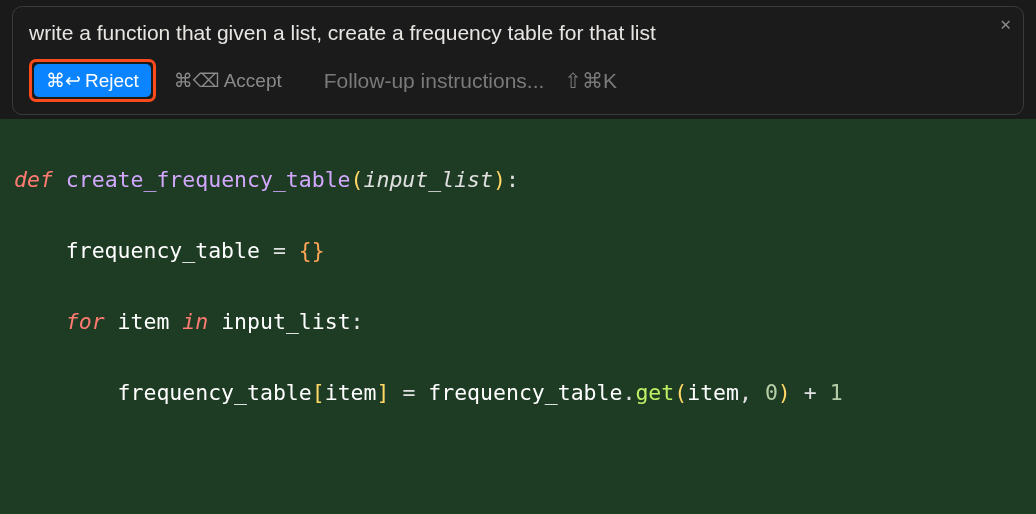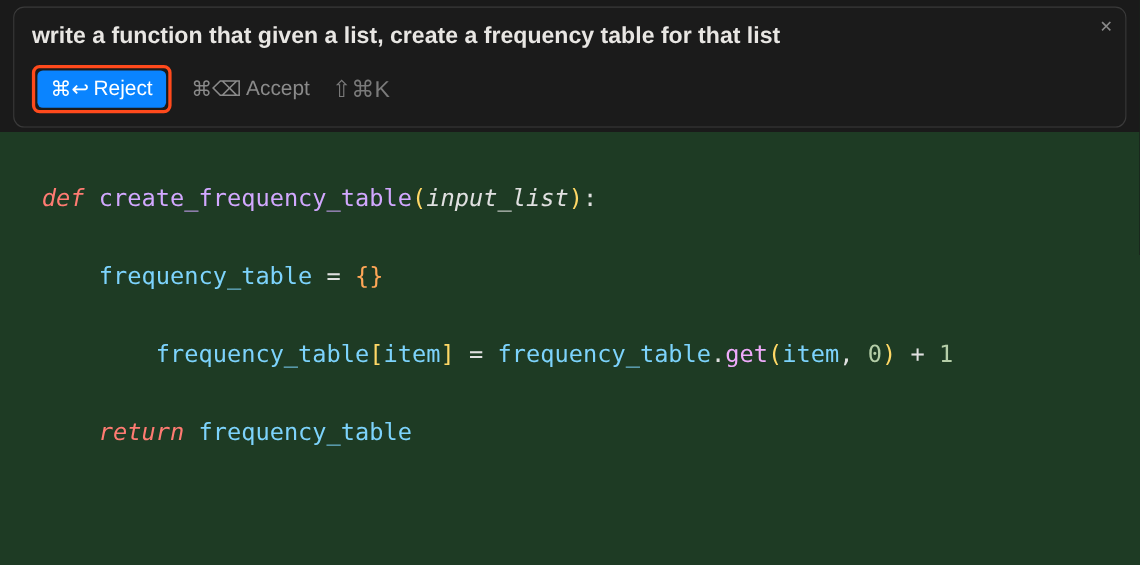--- a/index.html
+++ b/index.html
@@ -26,21 +26,21 @@
     right: 12px;
     color: #8a8a8a;
     font-size: 18px;
     line-height: 1;
     cursor: pointer;
   }
   .prompt-text {
     color: #e8e6e3;
     font-family: -apple-system, BlinkMacSystemFont, "Segoe UI", sans-serif;
     font-size: 21px;
-    font-weight: 700;
+    font-weight: 400;
     margin-bottom: 14px;
     margin-top: 4px;
   }
   .actions-row {
     display: flex;
     align-items: center;
     gap: 18px;
     font-family: -apple-system, BlinkMacSystemFont, "Segoe UI", sans-serif;
   }
   .accept-wrap {
@@ -82,57 +82,58 @@
   }
   .code-area {
     margin: 4px 0 0 0;
     padding: 8px 14px 14px 14px;
     background: #1e3b24;
     font-size: 21.5px;
     line-height: 1.65;
     white-space: pre;
     color: #e0e0e0;
   }
-  .line { display: block; margin-left: 24px; }
+  .line { display: block; }
   
   .kw { color: #ff7b72; font-style: italic; }   
   .fn { color: #d2a8ff; }                        
   .param { color: #e0e0e0; font-style: italic; }
-  .ident { color: #7dd3fc; }
+  .ident { color: #ffffff; }
   .op { color: #e0e0e0; }
   .brace { color: #ffa657; }
   .bracket-y { color: #ffd866; }
   .paren-y { color: #ffd866; }
   .num { color: #b5cea8; }
-  .builtin { color: #f0abfc; }
+  .builtin { color: #bef264; }
 </style>
 </head>
 <body>
 
 <div class="prompt-box">
   <div class="close-x">✕</div>
   <div class="prompt-text">write a function that given a list, create a frequency table for that list</div>
   <div class="actions-row">
     <span class="accept-wrap">
       <button class="accept-btn">
         <span>⌘↩</span>
         <span>Reject</span>
       </button>
     </span>
     <span class="reject-btn">
       <span>⌘⌫</span>
       <span>Accept</span>
     </span>
+    <span class="followup">Follow-up instructions...</span>
     <span class="shortcut-hint">⇧⌘K</span>
   </div>
 </div>
 
 <div class="code-area">
 <span class="line"><span class="kw">def</span> <span class="fn">create_frequency_table</span><span class="paren-y">(</span><span class="param">input_list</span><span class="paren-y">)</span><span class="op">:</span></span>
 <span class="line">    <span class="ident">frequency_table</span> <span class="op">=</span> <span class="brace">{}</span></span>
+<span class="line">    <span class="kw">for</span> <span class="ident">item</span> <span class="kw">in</span> <span class="ident">input_list</span><span class="op">:</span></span>
 <span class="line">        <span class="ident">frequency_table</span><span class="bracket-y">[</span><span class="ident">item</span><span class="bracket-y">]</span> <span class="op">=</span> <span class="ident">frequency_table</span><span class="op">.</span><span class="builtin">get</span><span class="paren-y">(</span><span class="ident">item</span><span class="op">,</span> <span class="num">0</span><span class="paren-y">)</span> <span class="op">+</span> <span class="num">1</span></span>
-<span class="line">    <span class="kw">return</span> <span class="ident">frequency_table</span></span>
 
 
 
 
 
 </div>
 
 </body></html>

